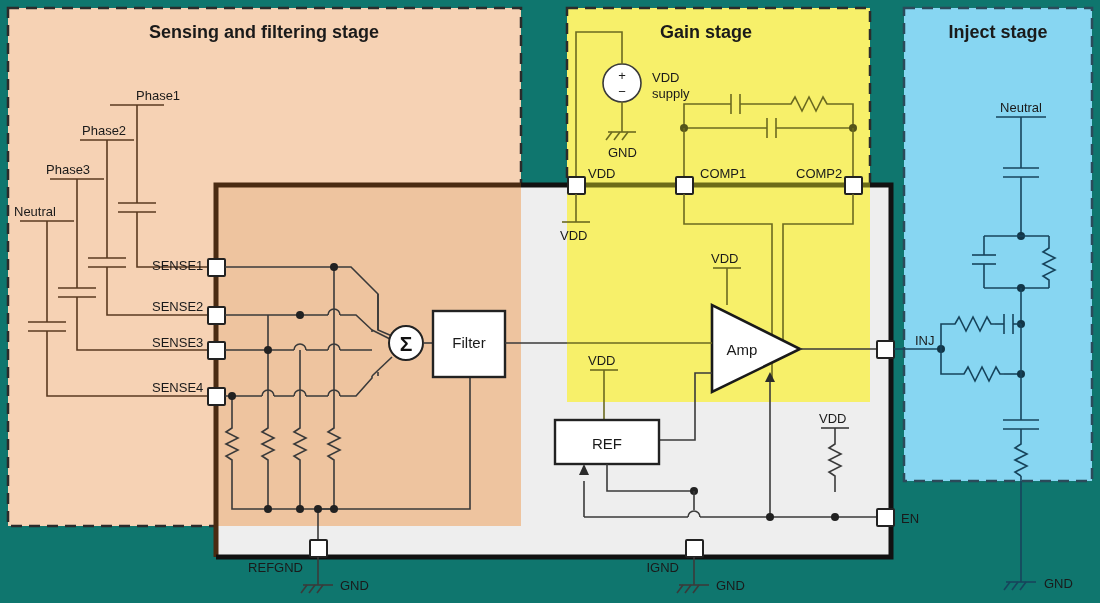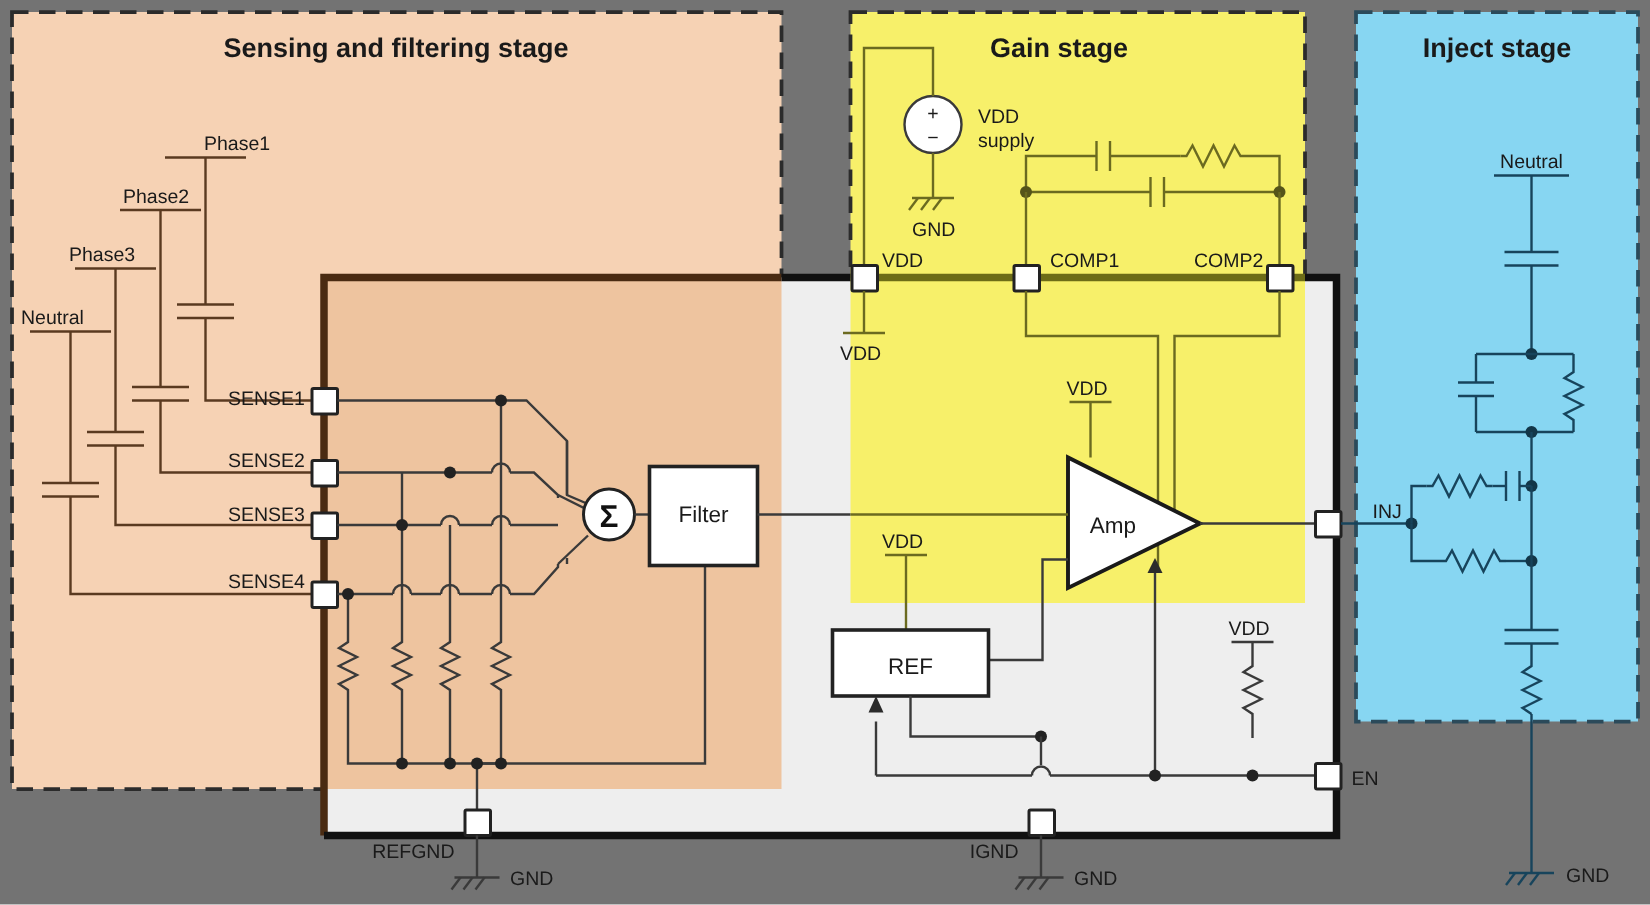--- a/index.html
+++ b/index.html
@@ -7,21 +7,21 @@
     padding: 0;
     background: #ffffff;
   }
   body {
     font-family: "Liberation Sans", sans-serif;
   }
   #root {
     position: relative;
     width: 1100px;
     height: 603px;
-    background: #737373;
+    background: #0f766e;
     overflow: hidden;
   }
   svg.diagram {
     position: absolute;
     left: 0;
     top: 0;
     width: 1100px;
     height: 603px;
     display: block;
   }

